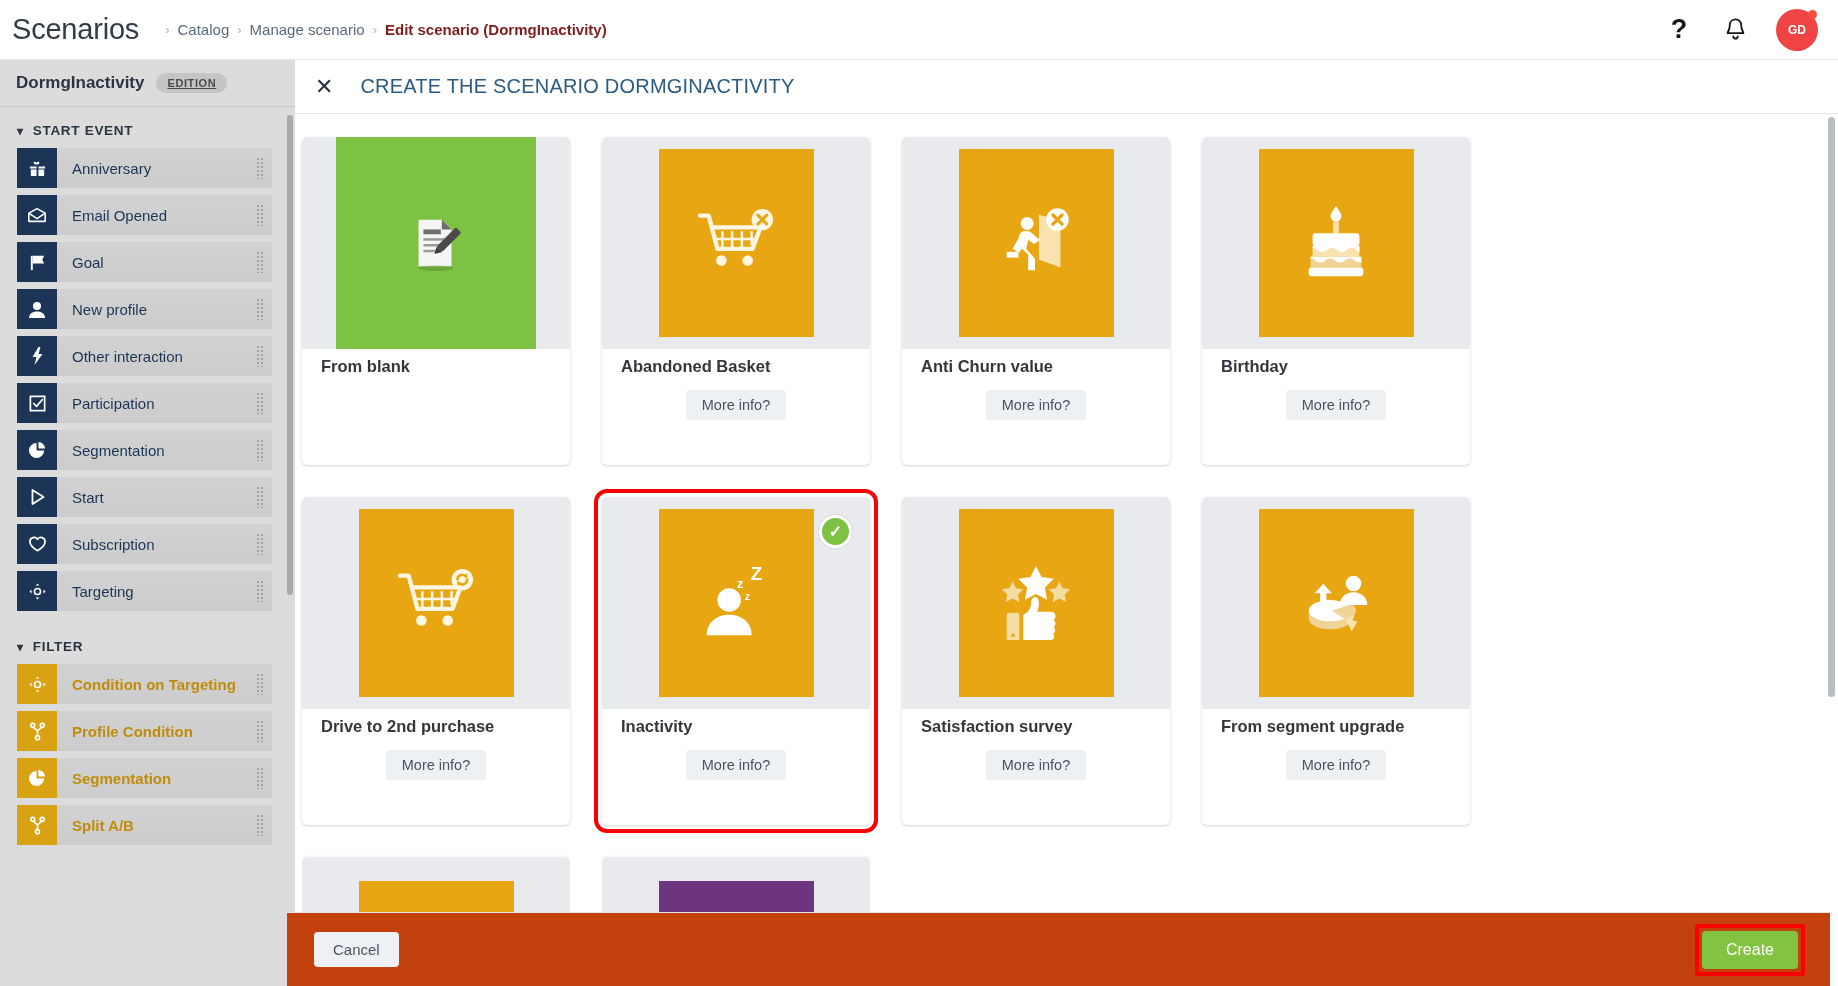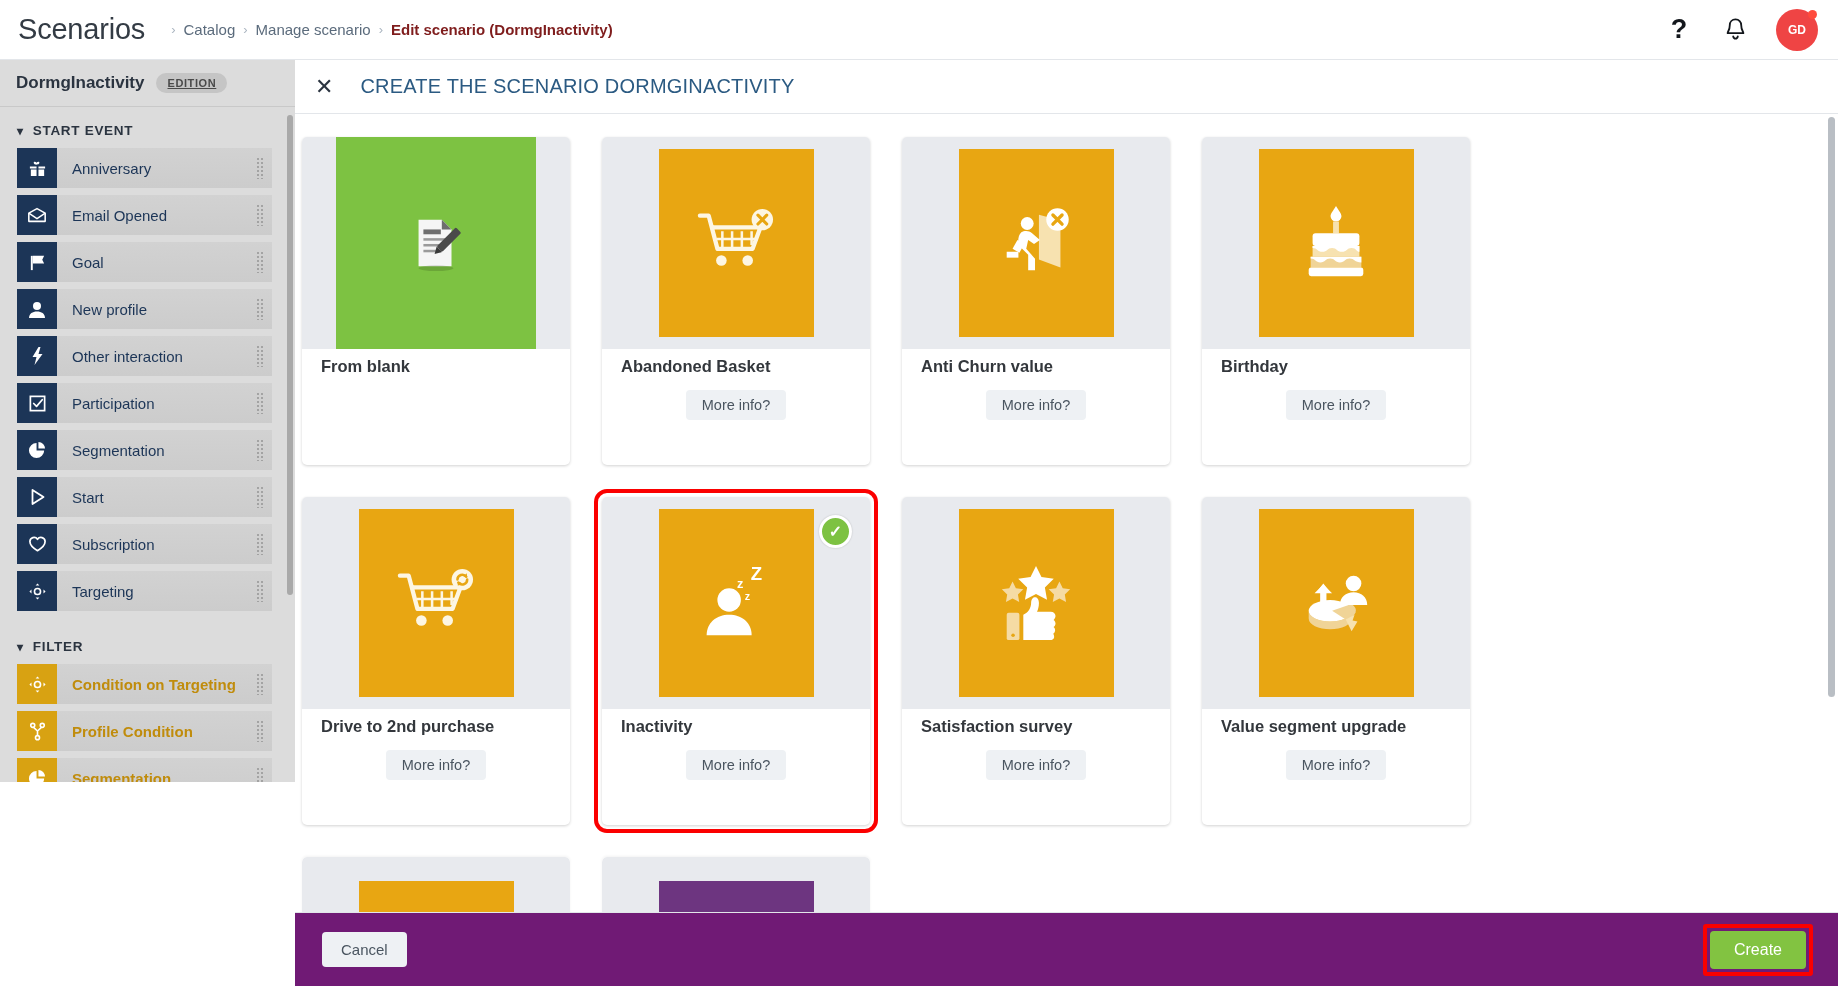--- a/index.html
+++ b/index.html
@@ -14,21 +14,21 @@
   
   .topbar {
     position: absolute; top: 0; left: 0; width: 1838px; height: 60px;
     background: #ffffff;
     border-bottom: 1px solid #e3e6ea;
     display: flex; align-items: center;
     z-index: 30;
   }
   .app-title {
     font-size: 29px; color: #333b44; font-weight: 400;
-    margin-left: 18px; letter-spacing: -0.2px;
+    margin-left: 12px; letter-spacing: -0.2px;
   }
   .breadcrumb {
     display: flex; align-items: center; margin-left: 26px; gap: 8px;
     font-size: 15px;
   }
   .crumb { color: #5b6b7c; }
   .crumb.active { color: #7f1d1d; font-weight: bold; }
   .crumb-sep { color: #aab5c0; font-size: 13px; }
 
   .topbar-right {
@@ -47,21 +47,21 @@
     display: flex; align-items: center; justify-content: center;
     font-size: 12px; font-weight: bold; cursor: pointer;
   }
   .avatar-dot {
     position: absolute; top: 1px; right: 1px;
     width: 9px; height: 9px; border-radius: 50%; background: #ff4a3d;
   }
 
   
   .sidebar {
-    position: absolute; top: 60px; left: 0; width: 295px; height: 722px;
+    position: absolute; top: 60px; left: 0; width: 295px; height: 926px;
     background: #dcdcdc;
     overflow: hidden;
   }
   .sidebar-header {
     height: 47px; display: flex; align-items: center;
     padding: 0 16px; gap: 12px;
     border-bottom: 1px solid #c9c9c9;
   }
   .sidebar-name { font-size: 17px; font-weight: bold; color: #2b3440; }
   .edition-badge {
@@ -186,23 +186,23 @@
   .card-cut .thumb { height: 60px; border-radius: 5px 5px 0 0; align-items: flex-end; }
   .card-cut .tile { height: 36px; }
 
   .panel-sb {
     position: absolute; right: 3px; top: 3px;
     width: 7px; height: 580px; border-radius: 4px; background: #b9bec4;
   }
 
   
   .footer {
-    position: absolute; bottom: 0; left: 295px;
+    position: absolute; bottom: 0; left: 287px;
     width: 1543px; height: 74px;
-    background: #701a75; border-top: 1px solid #e3e6ea;
+    background: #c2410c; border-top: 1px solid #e3e6ea;
     display: flex; align-items: center; gap: 42px;
   }
   .cancel-btn {
     margin-left: 27px;
     background: #eef1f4; color: #4a5560; border: none;
     font-size: 15px; padding: 9px 19px; border-radius: 4px; cursor: pointer;
     font-family: "Liberation Sans", sans-serif;
   }
   .create-wrap {
     margin-left: auto; margin-right: 25px;
@@ -606,21 +606,21 @@
               <path d="M40 48l20-7a22 11 0 01-6 16z" fill="#f0d497"></path>
               <path d="M54 57l6 12 6-10-5-1 2-6z" fill="#f7e2b0"></path>
               <path d="M28 22v18h-6l9 9 9-9h-6V22z" fill="#ffffff" transform="rotate(180 31 35)"></path>
               <path d="M31 20l7 9h-4v12h-6V29h-4z" fill="#ffffff"></path>
               <circle cx="62" cy="20" r="8" fill="#ffffff"></circle>
               <path d="M48 42c0-8 6-13 14-13s14 5 14 13z" fill="#ffffff"></path>
             </svg>
           </div>
         </div>
         <div class="card-body">
-          <div class="card-title">Value segment upgrade</div>
+          <div class="card-title">From segment upgrade</div>
           <div class="more-wrap">
             <button class="more-btn">More info?</button>
           </div>
         </div>
       </div>
     </div>
 
     <div class="row3">
       <div class="card-cut">
         <div class="thumb">

